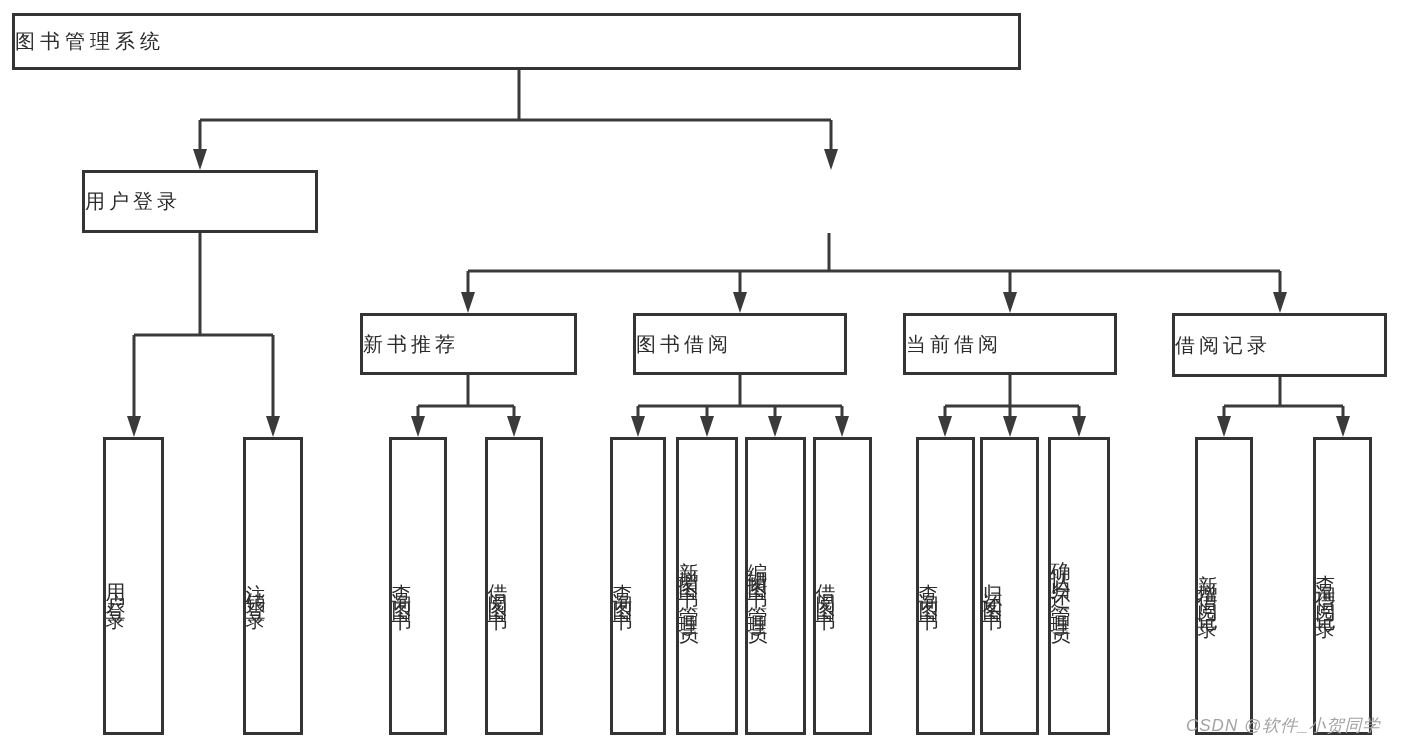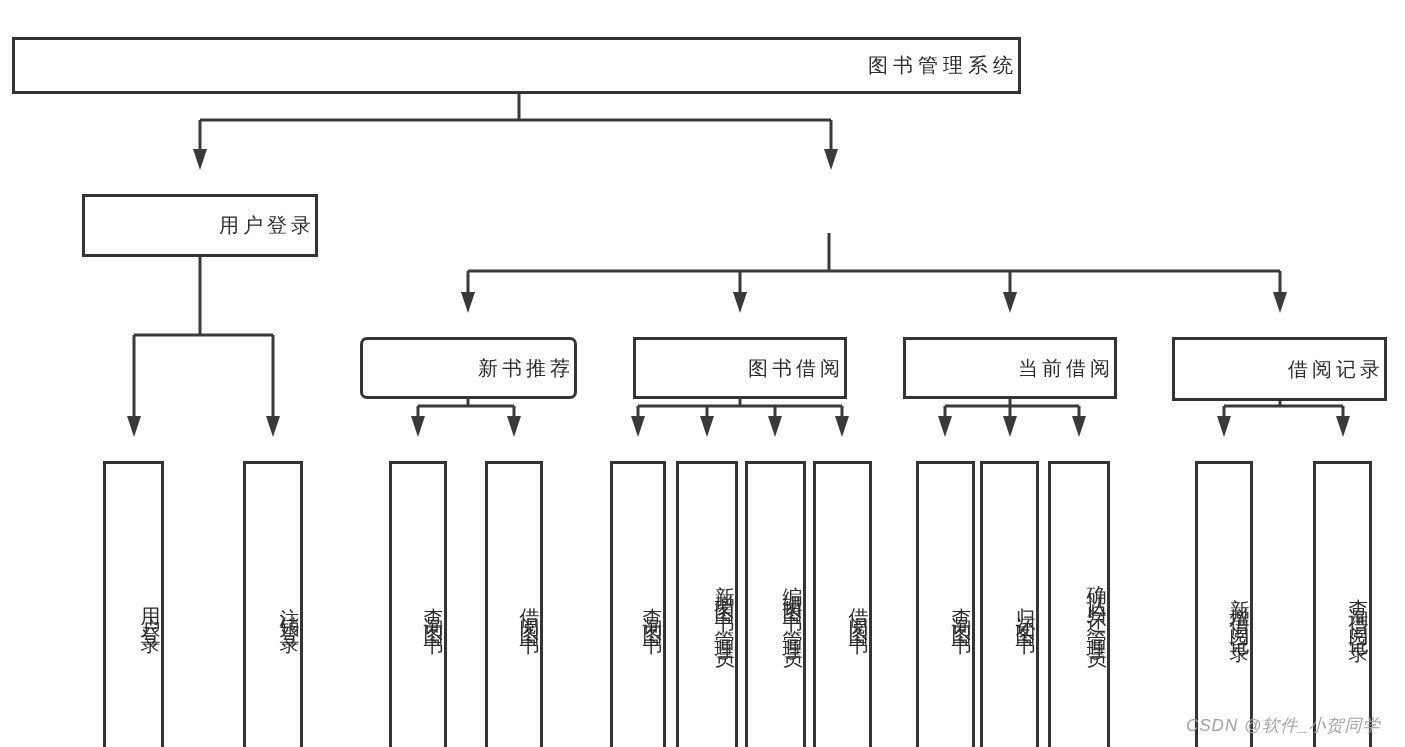--- a/index.html
+++ b/index.html
@@ -10,23 +10,22 @@
     font-family:"Liberation Sans","DejaVu Sans",sans-serif;
     overflow:hidden;
   }
   #connectors{position:absolute;left:0;top:0;z-index:1;}
   .node{
     position:absolute;
     box-sizing:border-box;
     background:#ffffff;
     border:3px solid #343434;
     color:#2b2b2b;
-    display:flex;align-items:center;justify-content:flex-end;
+    display:flex;align-items:center;justify-content:flex-start;
     z-index:2;
-    margin-top:24px;
   }
   .hbox{font-size:20px;letter-spacing:4px;white-space:nowrap;}
   .hbox.title{letter-spacing:5px;}
   .vbox .vtext{
     writing-mode:vertical-rl;
     font-size:20px;
     letter-spacing:9px;
     line-height:1;
     white-space:nowrap;
   }
@@ -87,21 +86,21 @@
   </svg>
 
   <div class="node hbox title" style="left:12px;top:13px;width:1009px;height:57px;">
     <span>图书管理系统</span>
   </div>
 
   <div class="node hbox" style="left:82px;top:170px;width:236px;height:63px;">
     <span>用户登录</span>
   </div>
 
-  <div class="node hbox" style="left:360px;top:313px;width:217px;height:62px;border-radius:7px;">
+  <div class="node hbox" style="left:360px;top:313px;width:217px;height:62px;">
     <span>新书推荐</span>
   </div>
   <div class="node hbox" style="left:633px;top:313px;width:214px;height:62px;">
     <span>图书借阅</span>
   </div>
   <div class="node hbox" style="left:903px;top:313px;width:214px;height:62px;">
     <span>当前借阅</span>
   </div>
   <div class="node hbox" style="left:1172px;top:313px;width:215px;height:64px;">
     <span>借阅记录</span>

